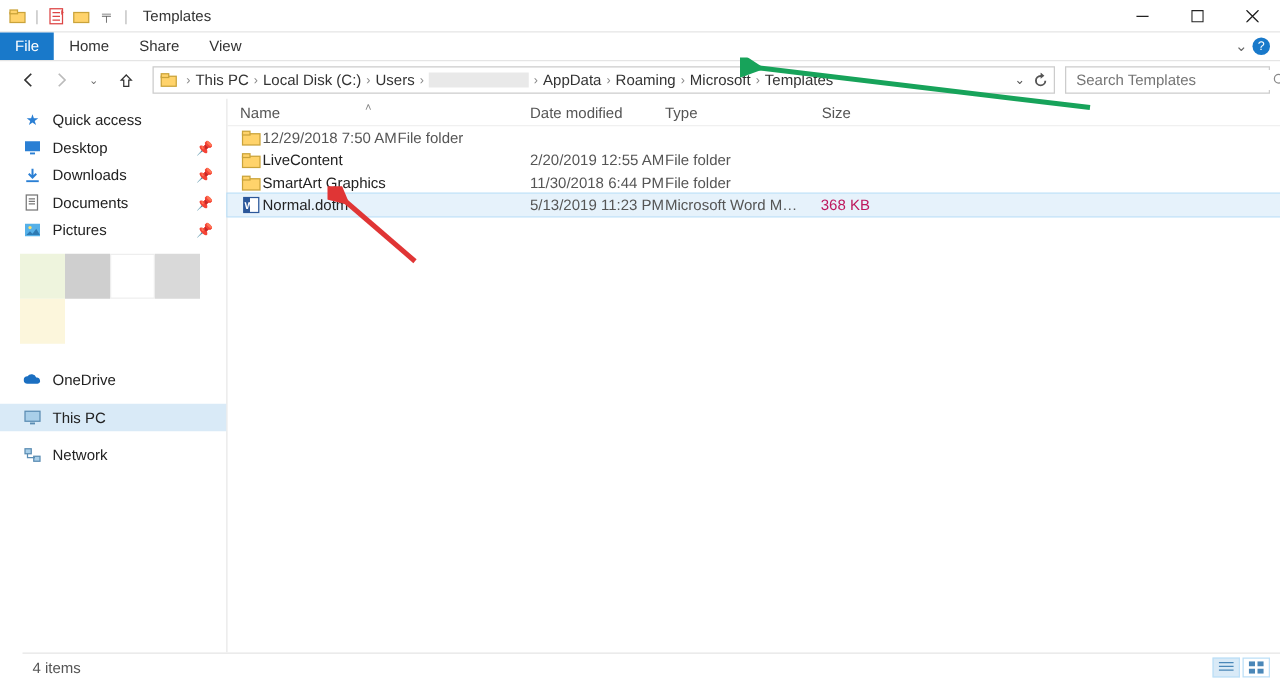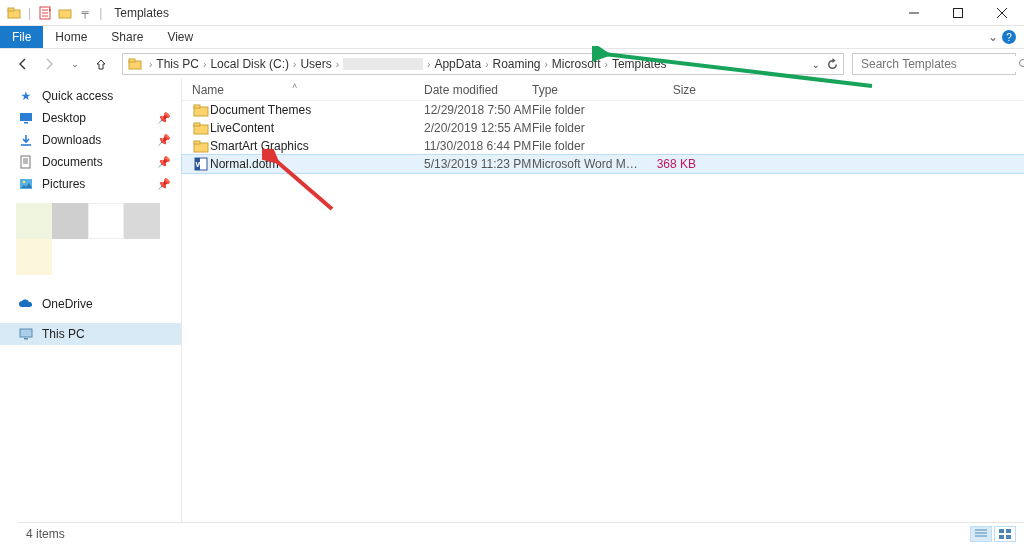--- a/index.html
+++ b/index.html
@@ -52,21 +52,21 @@
   .t4 { background:#d9d9d9; }
   .t5 { background:#fcf6dc; }
   .side-gap { height:18px; }
 
   
   .main { flex:1; display:flex; flex-direction:column; position:relative; }
   .cols { display:flex; height:22px; align-items:center; color:#555; border-bottom:1px solid #f0f0f0; padding-left:10px; position:relative;}
   .col-name { width:232px; }
   .col-date { width:108px; }
   .col-type { width:110px; }
-  .col-size { width:64px; text-align:right; padding-right:10px;}
+  .col-size { width:64px; text-align:center; padding-right:10px;}
   .sort-ind { position:absolute; left:110px; top:2px; color:#888; font-size:9px; }
   .rows { }
   .row { display:flex; height:18px; align-items:center; padding-left:10px; }
   .row.sel { background:#e6f2fb; outline:1px solid #bcdff7; }
   .row .ic { width:18px; height:16px; display:flex; align-items:center; justify-content:center; }
   .row .name { width:214px; }
   .row .date { width:108px; color:#555; }
   .row .type { width:110px; color:#555; white-space:nowrap; overflow:hidden; text-overflow:ellipsis;}
   .row .size { width:64px; text-align:right; color:#be185d; padding-right:10px;}
 
@@ -291,39 +291,48 @@
     <div class="side-item sel">
       <span class="ic">
           <svg width="14" height="12">
             <rect x="1" y="1" width="12" height="8" fill="#a9cfe9" stroke="#5b8db3"></rect>
             <rect x="5" y="10" width="4" height="1.5" fill="#5b8db3"></rect>
           </svg>
         </span>
       <span>This PC</span>
     </div>
     <div class="side-gap" style="height:8px;"></div>
+    <div class="side-item">
+      <span class="ic">
+          <svg width="14" height="12">
+            <rect x="1" y="1" width="5" height="4" fill="#a9cfe9" stroke="#5b8db3"></rect>
+            <rect x="8" y="7" width="5" height="4" fill="#a9cfe9" stroke="#5b8db3"></rect>
+            <path d="M3 5v3h6" stroke="#5b8db3" fill="none"></path>
+          </svg>
+        </span>
+      <span>Network</span>
+    </div>
   </div>
 
   <div class="main">
     <div class="cols">
       <span class="sort-ind">˄</span>
       <div class="col-name">Name</div>
       <div class="col-date">Date modified</div>
       <div class="col-type">Type</div>
       <div class="col-size">Size</div>
     </div>
     <div class="rows" id="rows">
         <div class="row">
           <span class="ic">
             <svg width="16" height="14">
               <rect x="1" y="4" width="14" height="9" fill="#ffd36b" stroke="#caa33a"></rect>
               <rect x="1" y="2" width="6" height="3" fill="#ffd36b" stroke="#caa33a"></rect>
             </svg>
           </span>
-          <span class="name">Document Themes</span>
           <span class="date">12/29/2018 7:50 AM</span>
           <span class="type">File folder</span>
           <span class="size"></span>
         </div>
         <div class="row">
           <span class="ic">
             <svg width="16" height="14">
               <rect x="1" y="4" width="14" height="9" fill="#ffd36b" stroke="#caa33a"></rect>
               <rect x="1" y="2" width="6" height="3" fill="#ffd36b" stroke="#caa33a"></rect>
             </svg>

